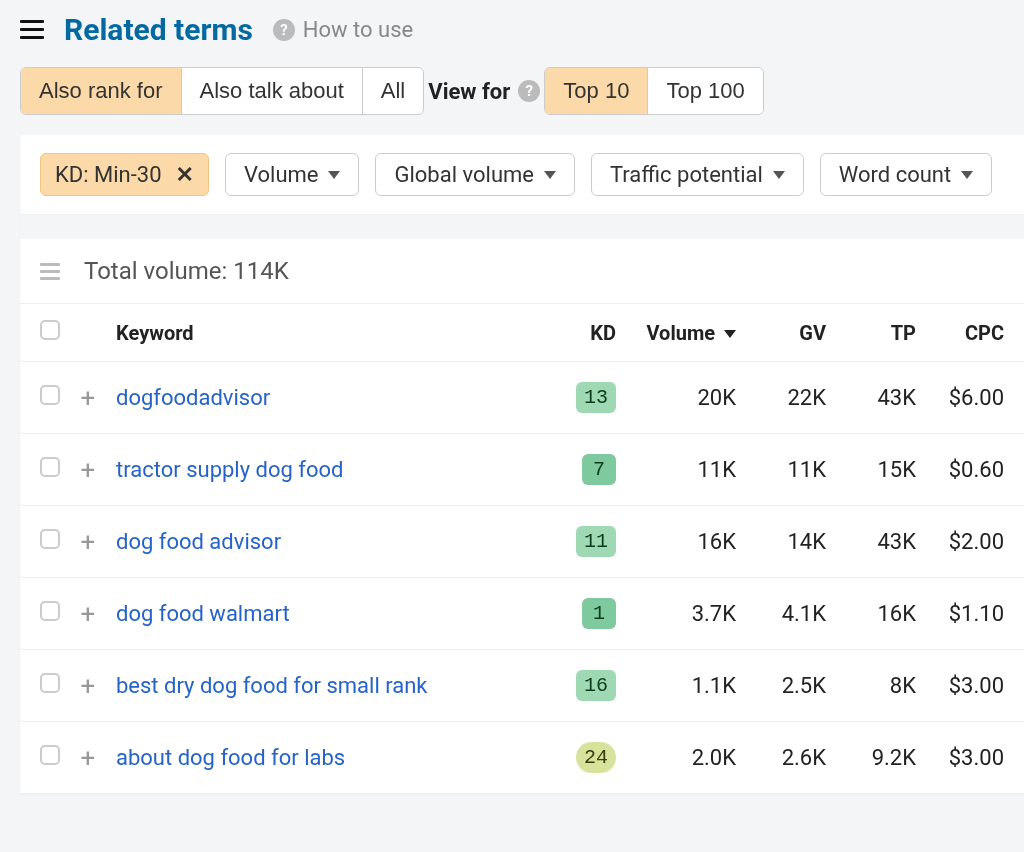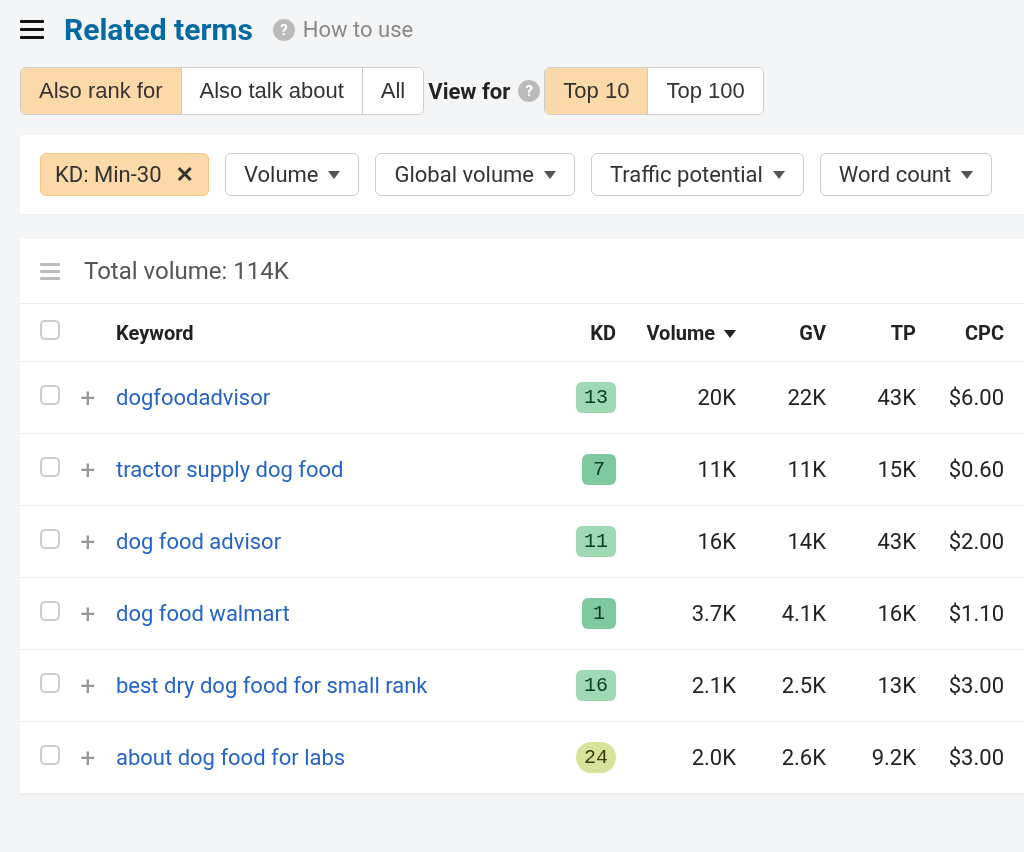--- a/index.html
+++ b/index.html
@@ -173,23 +173,23 @@
           <td class="col-vol num">3.7K</td>
           <td class="col-gv num">4.1K</td>
           <td class="col-tp num">16K</td>
           <td class="col-cpc num">$1.10</td>
         </tr>
         <tr>
           <td class="col-chk"><span class="chk"></span></td>
           <td class="col-plus"><span class="plus-ic">+</span></td>
           <td class="col-kw"><span class="kw-link">best dry dog food for small rank</span></td>
           <td class="col-kd num"><span class="kd-badge kd-green">16</span></td>
-          <td class="col-vol num">2.1K</td>
+          <td class="col-vol num">1.1K</td>
           <td class="col-gv num">2.5K</td>
-          <td class="col-tp num">13K</td>
+          <td class="col-tp num">8K</td>
           <td class="col-cpc num">$3.00</td>
         </tr>
         <tr>
           <td class="col-chk"><span class="chk"></span></td>
           <td class="col-plus"><span class="plus-ic">+</span></td>
           <td class="col-kw"><span class="kw-link">about dog food for labs</span></td>
           <td class="col-kd num"><span class="kd-badge kd-lime">24</span></td>
           <td class="col-vol num">2.0K</td>
           <td class="col-gv num">2.6K</td>
           <td class="col-tp num">9.2K</td>

